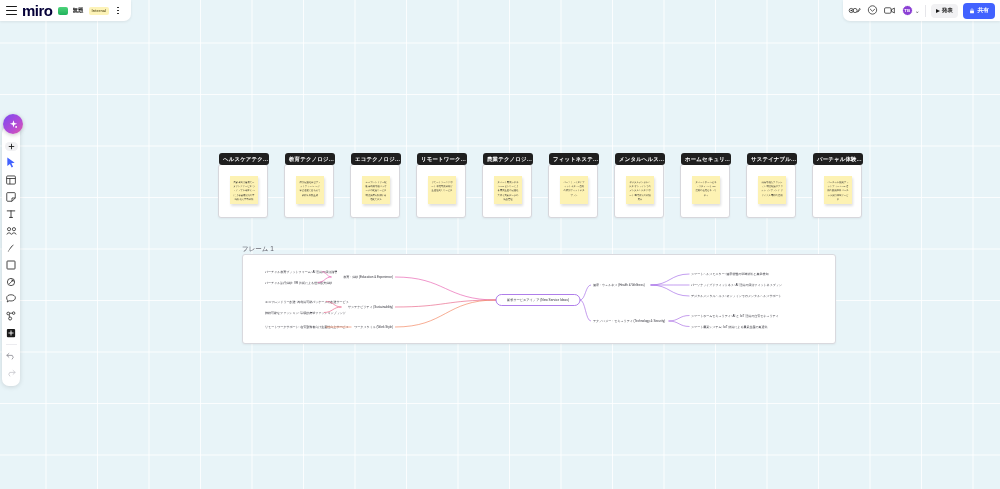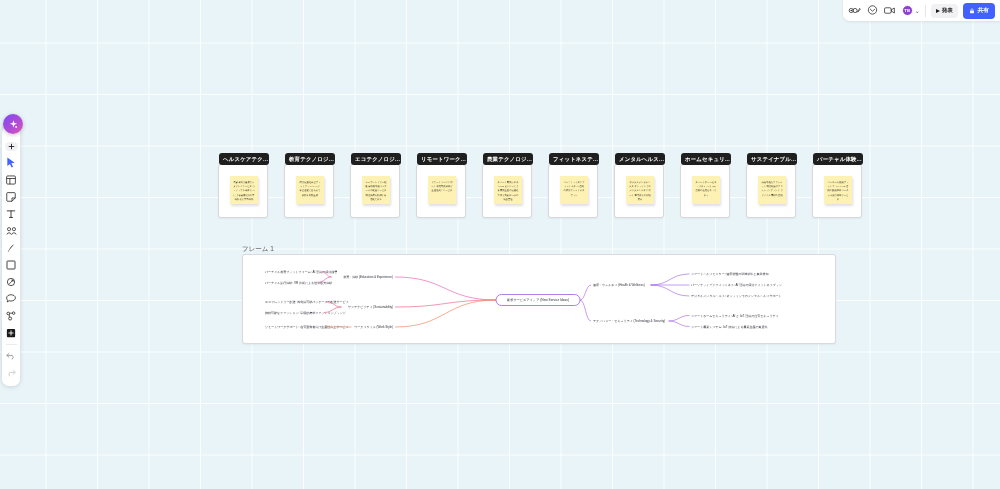--- a/index.html
+++ b/index.html
@@ -178,20 +178,36 @@
 
   
 </style>
 </head>
 <body>
 
 <div id="app">
 
   <div id="canvas"></div>
 
+  <div id="topbar-left">
+    <div class="hamburger">
+        <i></i>
+        <i></i>
+        <i></i>
+      </div>
+    <div class="miro-logo">miro</div>
+    <div class="board-badge"></div>
+    <div class="board-name">無題</div>
+    <div class="internal-chip">Internal</div>
+    <div class="kebab">
+        <i></i>
+        <i></i>
+        <i></i>
+      </div>
+  </div>
 
   <div id="topbar-right">
     <div class="tb-icon">
       <svg width="13" height="9" viewBox="0 0 26 18">
         <circle cx="6.5" cy="9" r="4.2" fill="none" stroke="#1a1a1a" stroke-width="1.4"></circle>
         <circle cx="6.5" cy="9" r="1.5" fill="#1a1a1a"></circle>
         <circle cx="14" cy="9" r="4.2" fill="none" stroke="#1a1a1a" stroke-width="1.4"></circle>
         <path d="M18 13 L24 4" stroke="#1a1a1a" stroke-width="1.4" fill="none"></path>
         <path d="M20 12 L25 6" stroke="#1a1a1a" stroke-width="1.2" fill="none"></path>
       </svg>

